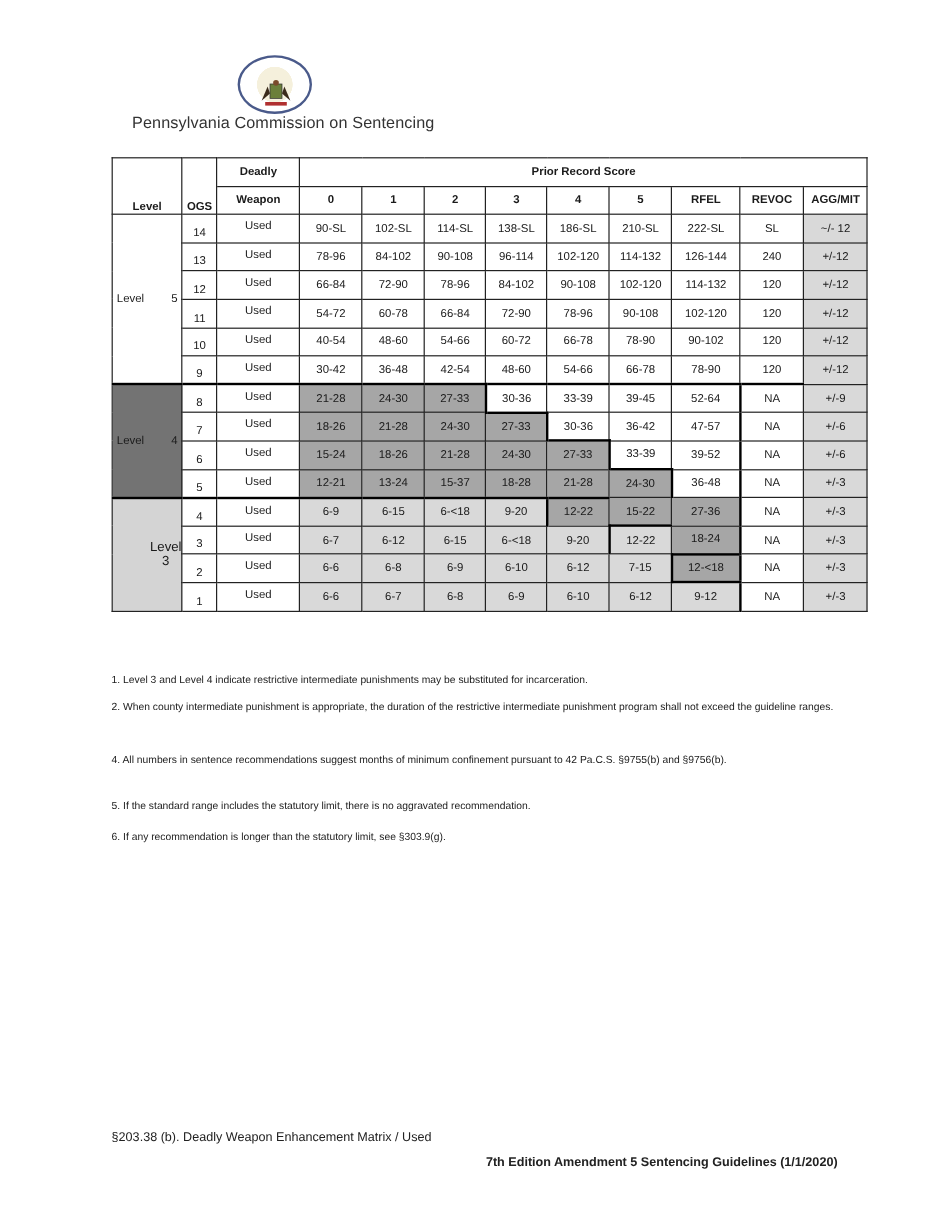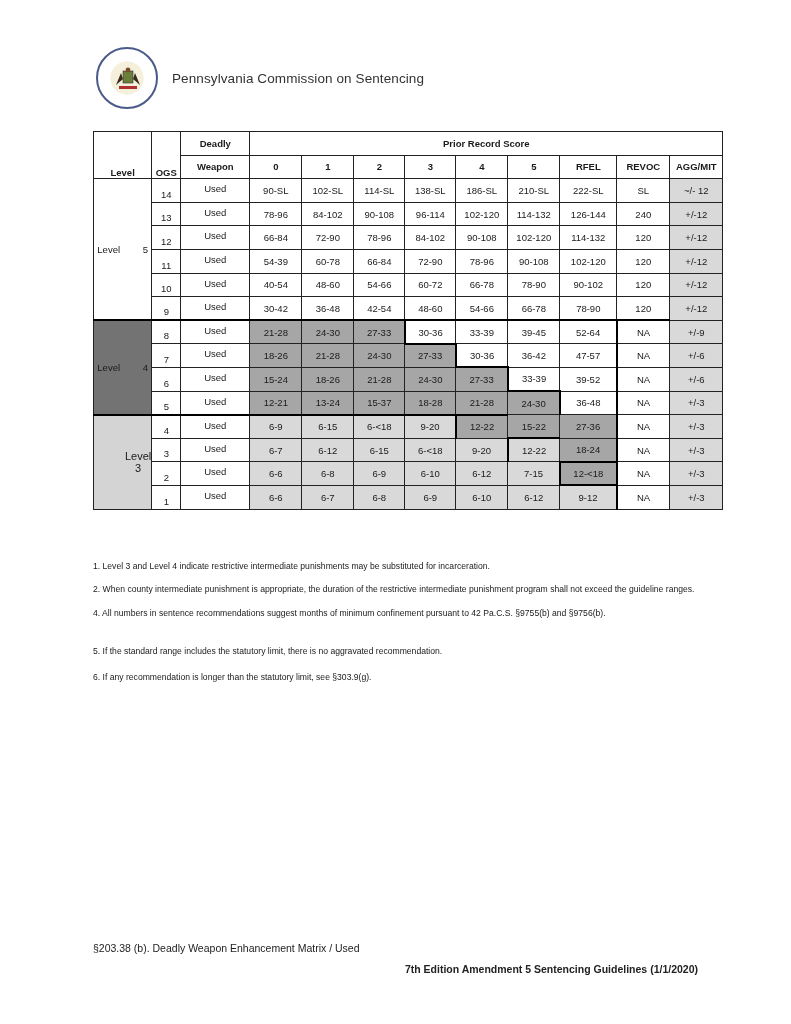--- a/index.html
+++ b/index.html
@@ -1,17 +1,17 @@
 <!DOCTYPE html>
 <html><head>
 <meta charset="utf-8">
 <style>
   html, body { margin:0; padding:0; background:#ffffff; }
   body { width:791px; height:1024px; position:relative; overflow:hidden; font-family:"Liberation Sans", sans-serif; color:#1a1a1a; }
-  .header { position:absolute; left:96px; top:46px; height:64px; display:flex; align-items:center; }
+  .header { position:absolute; left:96px; top:46px; height:64px; display:flex; align-items:center;flex-direction:column; }
   .seal { width:62px; height:62px; border-radius:50%; border:2px solid #4a5a8a; box-sizing:border-box; position:relative; background:radial-gradient(circle at 50% 50%, #f5f0dc 0 40%, #ffffff 41%); }
   .seal .inner { position:absolute; left:16px; top:18px; width:28px; height:24px; }
   .org-title { margin-left:14px; font-size:13.5px; color:#333; letter-spacing:0.1px; }
   table.matrix { position:absolute; left:93px; top:131px; border-collapse:collapse; table-layout:fixed; font-size:9.5px; }
   table.matrix td, table.matrix th { border:1px solid #222; text-align:center; padding:0; height:23.6px; box-sizing:border-box; }
   table.matrix th { font-weight:bold; font-size:9.5px; }
   .hdr1 th { height:14px; }
   .hdr2 th { height:16px; }
   .lvl { vertical-align:middle; }
   .ogs { vertical-align:bottom; padding-bottom:2px !important; }
@@ -119,21 +119,21 @@
         <td class="c-white">84-102</td>
         <td class="c-white">90-108</td>
         <td class="c-white">102-120</td>
         <td class="c-white">114-132</td>
         <td class="c-white">120</td>
         <td class="agg">+/-12</td>
       </tr>
       <tr>
         <td class="ogs">11</td>
         <td style="vertical-align: top; padding-top: 4px;">Used</td>
-        <td class="c-white">54-39</td>
+        <td class="c-white">54-72</td>
         <td class="c-white">60-78</td>
         <td class="c-white">66-84</td>
         <td class="c-white">72-90</td>
         <td class="c-white">78-96</td>
         <td class="c-white">90-108</td>
         <td class="c-white">102-120</td>
         <td class="c-white">120</td>
         <td class="agg">+/-12</td>
       </tr>
       <tr>
@@ -267,19 +267,19 @@
         <td class="c-light">9-12</td>
         <td class="c-white thick-left">NA</td>
         <td class="agg">+/-3</td>
       </tr>
     </tbody>
 </table>
 
 <div class="notes">
   <p>1. Level 3 and Level 4 indicate restrictive intermediate punishments may be substituted for incarceration.</p>
   <p>2. When county intermediate punishment is appropriate, the duration of the restrictive intermediate punishment program shall not exceed the guideline ranges.</p>
-  <p style="margin-top:12px">4. All numbers in sentence recommendations suggest months of minimum confinement pursuant to 42 Pa.C.S. §9755(b) and §9756(b).</p>
+  <p style="margin-top:32px">4. All numbers in sentence recommendations suggest months of minimum confinement pursuant to 42 Pa.C.S. §9755(b) and §9756(b).</p>
   <p style="margin-top:26px">5. If the standard range includes the statutory limit, there is no aggravated recommendation.</p>
   <p style="margin-top:14px">6. If any recommendation is longer than the statutory limit, see §303.9(g).</p>
 </div>
 
 <div class="footer-left">§203.38 (b).  Deadly Weapon Enhancement Matrix / Used</div>
 <div class="footer-right">7th Edition Amendment 5 Sentencing Guidelines (1/1/2020)</div>
 
 </body></html>

